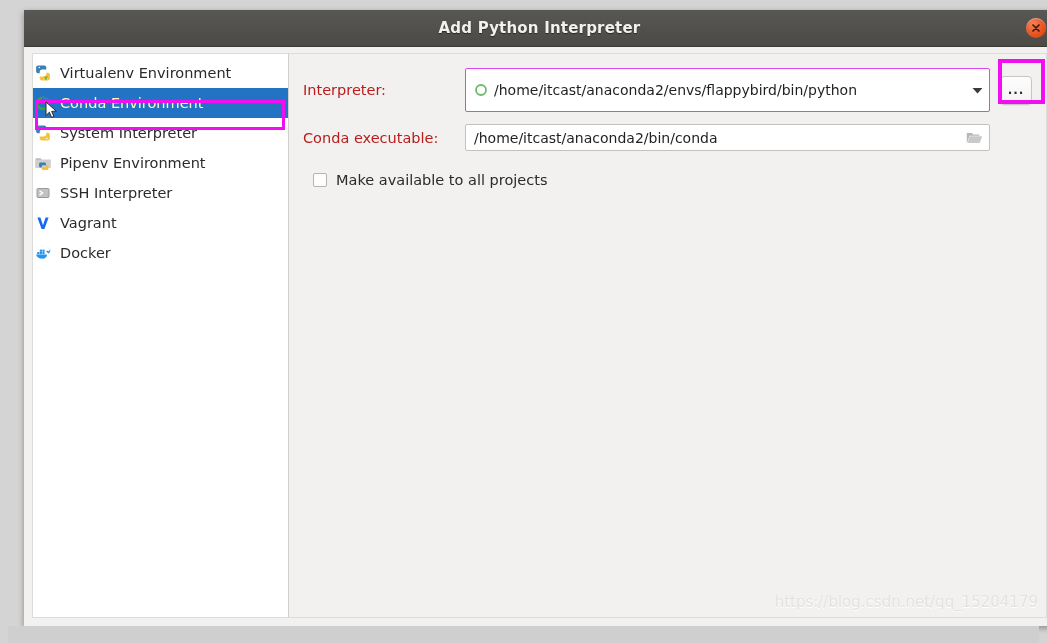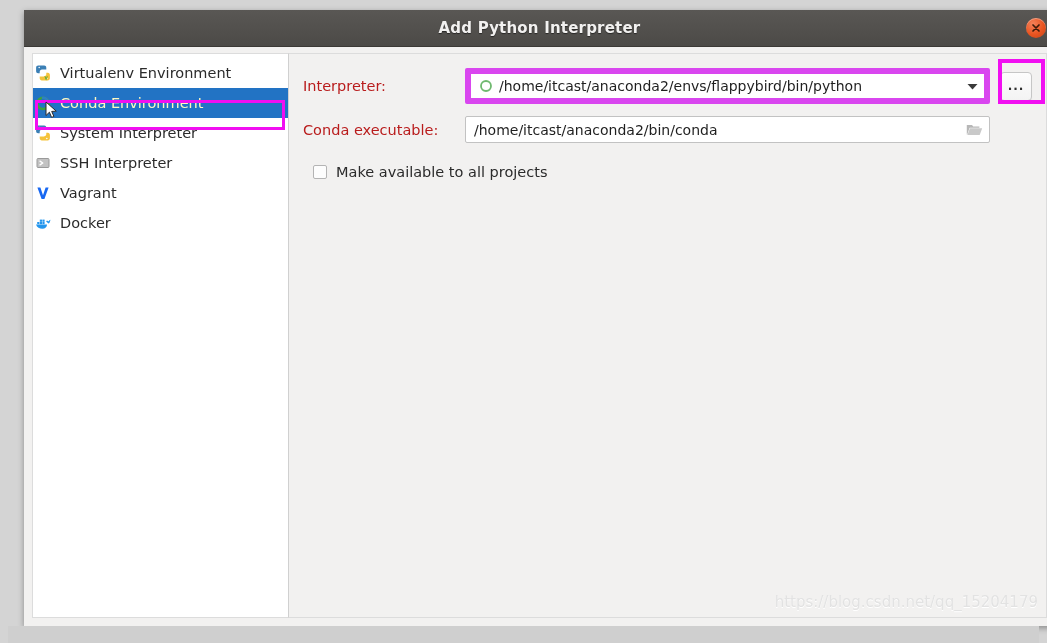--- a/index.html
+++ b/index.html
@@ -166,23 +166,23 @@
     flex: 1 1 auto;
     display: flex;
     align-items: center;
     min-width: 0;
   }
 
   .combo {
     flex: 1 1 auto;
     display: flex;
     align-items: center;
-    height: 36px;
+    height: 44px;
     background: #ffffff;
-    border: 6px solid #d946ef;
+    border: 1px solid #d946ef;
     border-radius: 2px;
     padding: 0 6px 0 8px;
     box-sizing: border-box;
     min-width: 0;
     cursor: pointer;
   }
   .combo .conda-ring {
     flex: 0 0 14px;
     margin-right: 6px;
     display: flex;
@@ -354,20 +354,31 @@
             <svg width="18" height="18" viewBox="0 0 18 18">
               <path d="M6.2 1.6h4.0c1.2 0 2.1.9 2.1 2.1v1.9H8.0c-1.3 0-2.3 1.0-2.3 2.3v1.4H4.1c-1.2 0-2.0-1.0-2.0-2.3V3.7c0-1.2.9-2.1 2.1-2.1z" fill="#3b7fb5"></path>
               <circle cx="5.2" cy="3.6" r="0.75" fill="#ffffff"></circle>
               <path d="M11.8 16.4H7.8c-1.2 0-2.1-.9-2.1-2.1v-1.9h4.3c1.3 0 2.3-1.0 2.3-2.3V8.7h1.6c1.2 0 2.0 1.0 2.0 2.3v3.3c0 1.2-.9 2.1-2.1 2.1z" fill="#f5c33b"></path>
               <circle cx="12.8" cy="14.4" r="0.75" fill="#ffffff"></circle>
             </svg>
           </span>
           <span class="side-label">System Interpreter</span>
         </div>
 
+        <div class="side-item">
+          <span class="side-icon">
+            <svg width="18" height="18" viewBox="0 0 18 18">
+              <path d="M1.5 4.2h5.0l1.3 1.6h8.7v8.0H1.5z" fill="#b9b9b9"></path>
+              <path d="M1.5 5.8h14.9v8.0H1.5z" fill="#cfcfcf"></path>
+              <path d="M8.0 8.6h2.6c.8 0 1.4.6 1.4 1.4v1.2H9.2c-.8 0-1.5.6-1.5 1.4v.9H6.4c-.8 0-1.3-.6-1.3-1.4V10c0-.8.6-1.4 1.3-1.4z" fill="#3b7fb5"></path>
+              <path d="M11.6 16.0H9.0c-.8 0-1.4-.6-1.4-1.4v-1.2h2.8c.8 0 1.5-.6 1.5-1.4v-.9h1.3c.8 0 1.3.6 1.3 1.4v2.1c0 .8-.6 1.4-1.3 1.4z" fill="#f5c33b"></path>
+            </svg>
+          </span>
+          <span class="side-label">Pipenv Environment</span>
+        </div>
 
         <div class="side-item">
           <span class="side-icon">
             <svg width="18" height="18" viewBox="0 0 18 18">
               <rect x="3" y="4.5" width="12" height="9" rx="1" fill="#c2c2c2" stroke="#9a9a9a" stroke-width="1"></rect>
               <path d="M6 7.2 L8.8 9 L6 10.8" fill="none" stroke="#ffffff" stroke-width="1.4" stroke-linecap="round" stroke-linejoin="round"></path>
             </svg>
           </span>
           <span class="side-label">SSH Interpreter</span>
         </div>

